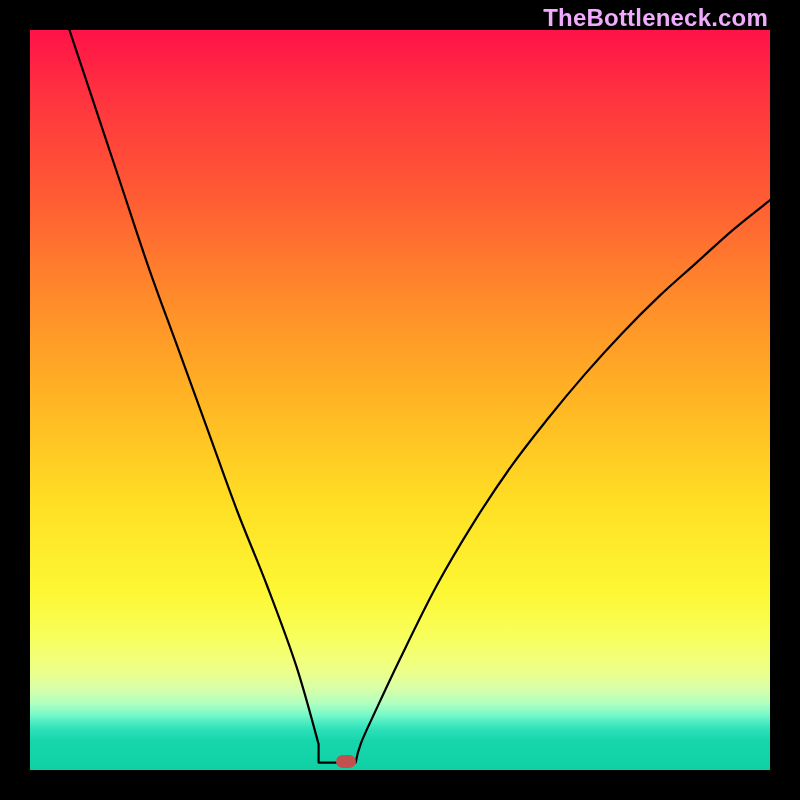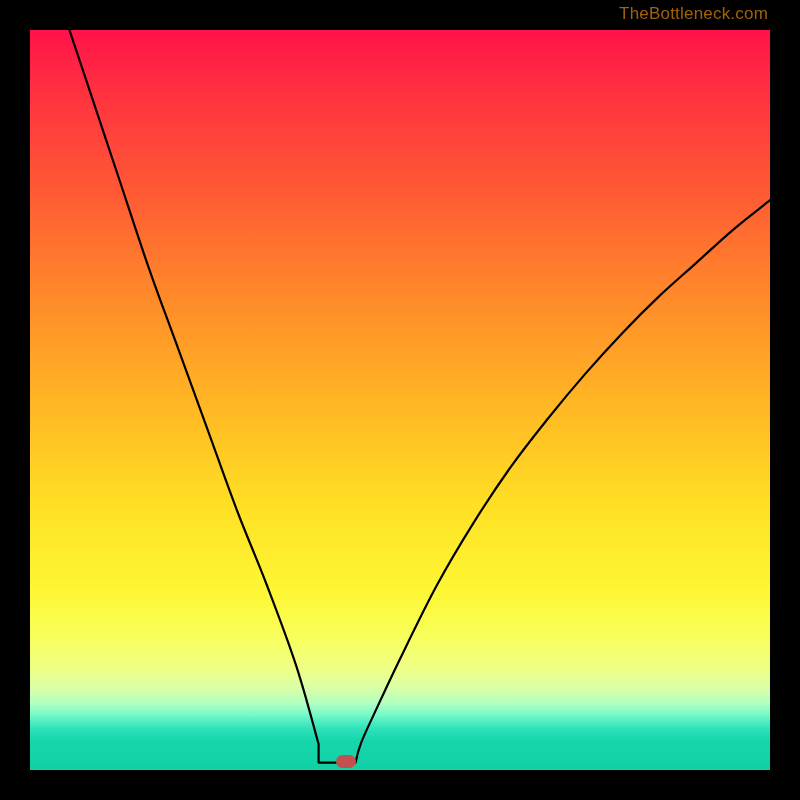--- a/index.html
+++ b/index.html
@@ -55,23 +55,23 @@
     border-radius: 7px;
   }
   .curve {
     position: absolute;
     left: 0; top: 0;
   }
   .attribution {
     position: absolute;
     top: 4px;
     right: 32px;
-    color: #a16207;
-    font-size: 17px;
-    font-weight: 400;
+    color: #f0abfc;
+    font-size: 24px;
+    font-weight: 700;
     letter-spacing: 0.2px;
   }
 </style>
 </head>
 <body>
 
 <div class="frame">
   <div class="attribution">TheBottleneck.com</div>
   <div class="plot-area">
     <div class="gradient"></div>

